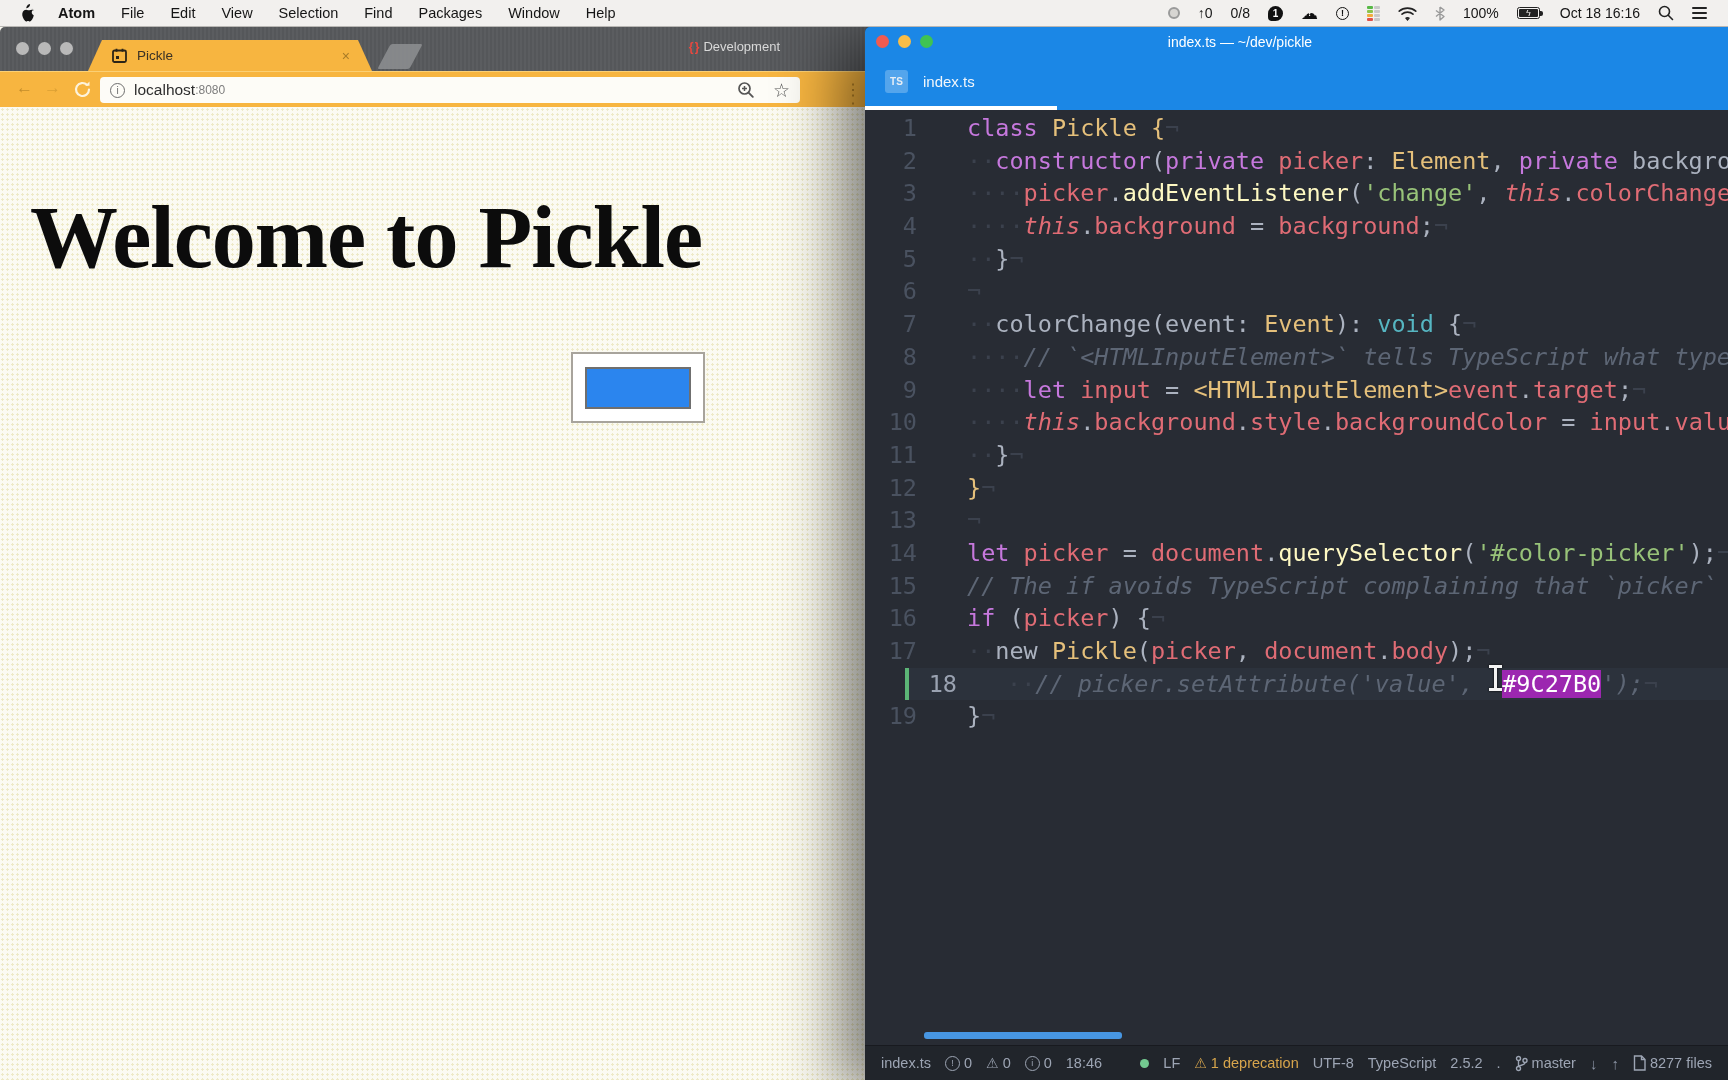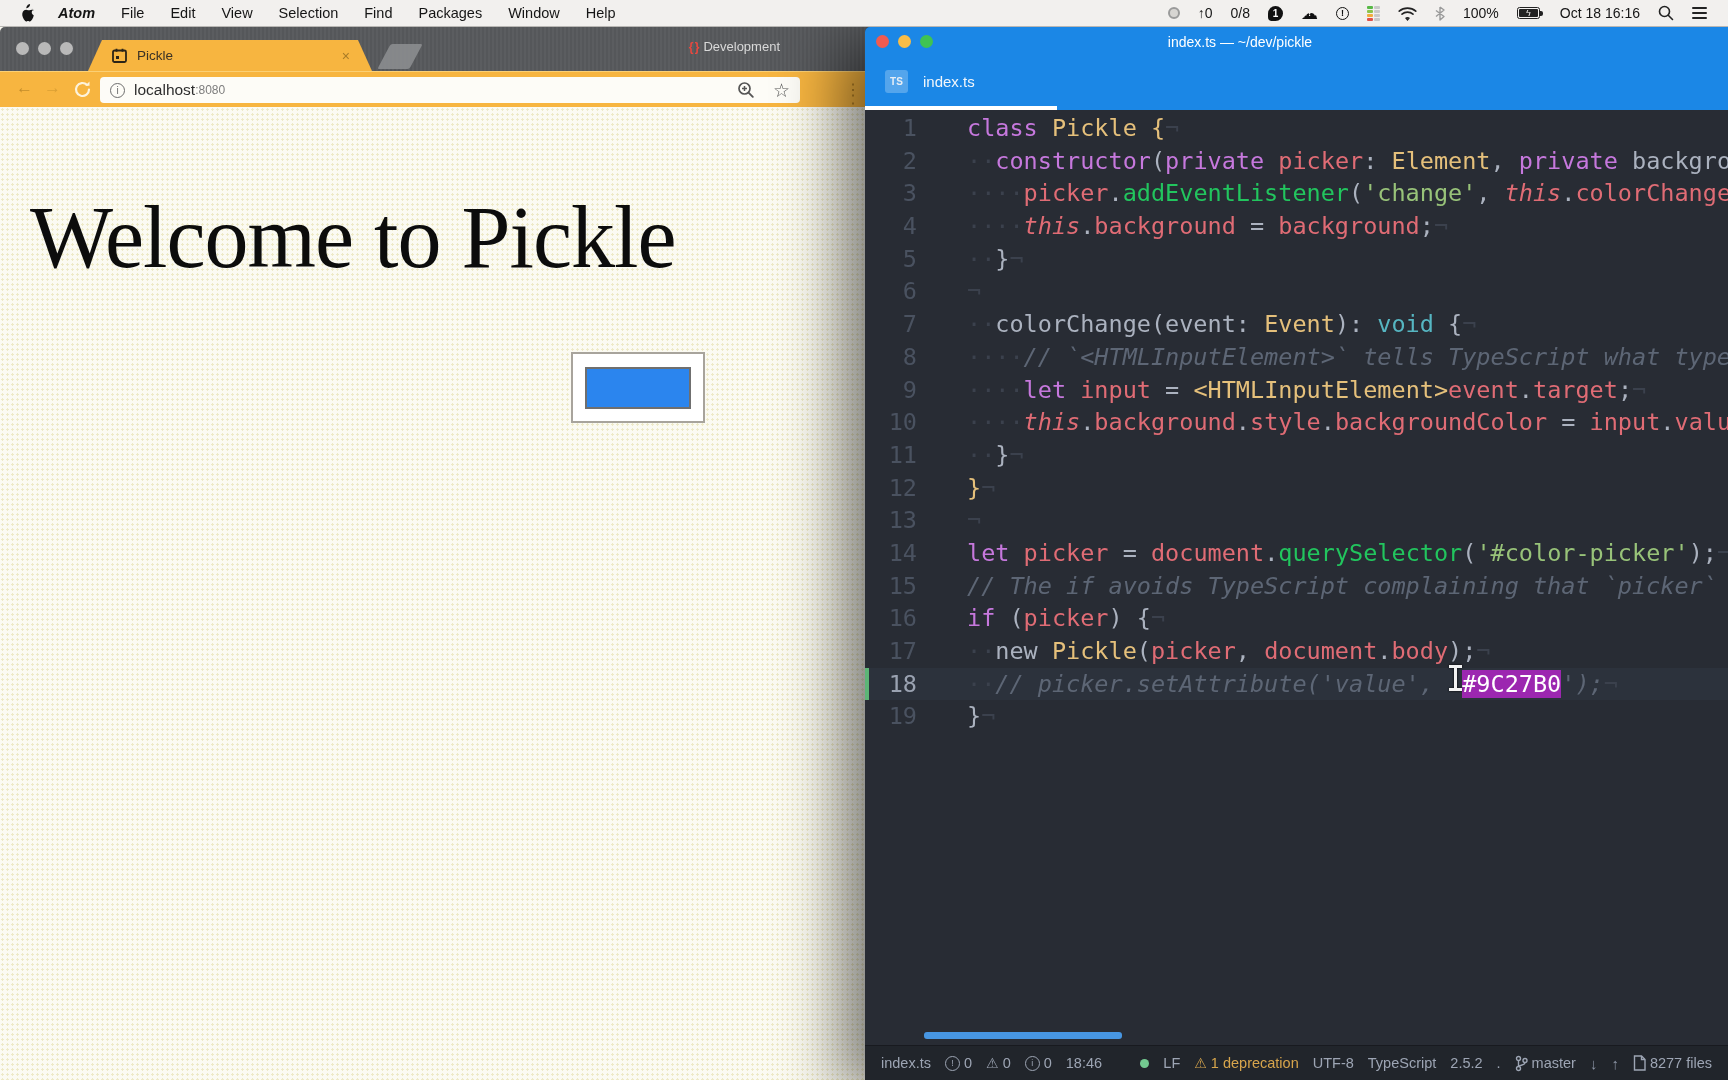--- a/index.html
+++ b/index.html
@@ -6,21 +6,21 @@
   html,body { width:1728px; height:1080px; overflow:hidden; background:#000; font-family:"Liberation Sans", sans-serif; }
   #stage { position:absolute; inset:0; width:1728px; height:1080px; background:#2a2a2a; }
 
   
   #menubar { position:absolute; left:0; top:0; width:1728px; height:27px; background:#f2f0ee;
              display:flex; align-items:center; justify-content:space-between; padding:0 12px;
              font-size:14.5px; color:#151515; border-bottom:1px solid #b9b7b4; z-index:50; }
   #menu-left { display:flex; align-items:center; gap:0; }
   #menu-left .apple { margin:0 10px 0 8px; display:flex; align-items:center; }
   #menu-left .mitem { padding:0 13px; height:27px; display:flex; align-items:center; }
-  #menu-left .mitem.app { font-weight:bold;font-style:italic; }
+  #menu-left .mitem.app { font-weight:bold; }
   #menu-right { display:flex; align-items:center; gap:0; font-size:14px; }
   #menu-right .sitem { padding:0 9px; height:27px; display:flex; align-items:center; gap:3px; }
   .dimcircle { width:12px; height:12px; border:2px solid #9a9a9a; border-radius:50%; background:#d7d5d2; }
   .pin { width:15px; height:15px; background:#111; border-radius:50% 50% 50% 4px; color:#fff; font-size:10px; font-weight:bold;
          display:flex; align-items:center; justify-content:center; }
   .cloud { position:relative; font-size:17px; color:#111; line-height:1; }
   .cloud i { position:absolute; left:50%; top:55%; transform:translate(-50%,-50%); color:#f2f0ee; font-style:normal; font-size:8px; font-weight:bold; }
   .infoc { width:13px; height:13px; border:1.7px solid #111; border-radius:50%; font-size:9px; font-weight:bold; color:#111;
            display:flex; align-items:center; justify-content:center; }
   .actbars { display:grid; grid-template-columns:6px 6px; grid-auto-rows:3px; gap:1px; }
@@ -54,21 +54,21 @@
   #urlbar .port { color:#7d7d7d; font-size:12px; }
   .circle-i { width:15px; height:15px; border:1.5px solid #6d6d6d; border-radius:50%; color:#6d6d6d; font-size:10px;
               display:inline-flex; align-items:center; justify-content:center; margin-right:9px; flex:none; }
   #urlbar .spacer { flex:1; }
   #browser-menu-dots { position:absolute; left:845px; top:8px; color:rgba(110,75,10,.55); font-size:16px; letter-spacing:0; }
 
   #page { position:absolute; left:0; top:80px; width:100%; height:973px;
           background-color:#fbfaf2;
           background-image:radial-gradient(rgba(214,203,120,.35) 1px, transparent 1.2px);
           background-size:5px 5px; font-family:"Liberation Serif", serif; color:#0c0c0c; }
-  #page h1 { position:absolute; left:30px; top:80px; font-size:88px; letter-spacing:-1px; font-weight:normal; }
+  #page h1 { position:absolute; left:30px; top:80px; font-size:88px; letter-spacing:-1px; font-weight:bold; }
   #prompt-row { position:absolute; left:24px; top:256px; font-size:43px; }
   #color-input { position:absolute; left:571px; top:245px; width:134px; height:71px; background:#fff;
                  border:2px solid #a8a49c; display:flex; align-items:center; justify-content:center; }
   #color-swatch { width:106px; height:42px; border:2px solid #6f6f6f; }
 
   
   #atom { position:absolute; left:865px; top:27px; width:863px; height:1053px; background:#282c34;
           box-shadow:-25px 15px 60px rgba(0,0,0,.5); border-radius:5px 0 0 0; }
   #atom-titlebar { position:absolute; left:0; top:0; width:100%; height:29px; background:#1b87e6; border-radius:5px 0 0 0; }
   #atom-titlebar .tl { top:8px; }
@@ -76,27 +76,27 @@
                 color:#fff; font-size:14px; }
   #atom-tabbar { position:absolute; left:0; top:29px; width:100%; height:54px; background:#1b87e6; }
   #atom-tab { position:absolute; left:0; top:0; width:192px; height:54px; display:flex; align-items:center; padding:0 0 0 20px;
               border-bottom:4px solid #fff; color:#f2f6fa; font-size:15px; }
   #ts-icon { width:23px; height:23px; background:rgba(255,255,255,.25); border-radius:3px; margin-right:15px;
              display:flex; align-items:center; justify-content:center; font-size:10px; color:#e8eef5; font-weight:bold; }
 
   #editor { position:absolute; left:0; top:83px; width:100%; height:935px; overflow:hidden;
             font-family:"DejaVu Sans Mono", monospace; font-size:23.5px; line-height:32.7px; padding-top:2px; }
   .code-row { display:flex; height:32.7px; white-space:pre; }
-  .code-row.current { background:#2c323c; }
+  .code-row.current { background:#2c323c;margin-left:40px; }
   .gutter { position:relative; flex:none; width:70px; text-align:right; padding-right:18px; color:#4a5260; }
   .code-row.current .gutter { color:#9aa2b1; }
   .gitmark { position:absolute; left:0; top:0; width:4px; height:100%; background:#5cb576; }
   .codeline { flex:none; padding-left:32px; }
   .tk-kw { color:#c678dd; } .tk-cls { color:#e5c07b; } .tk-vr { color:#e06c75; }
-  .tk-th { color:#e06c75; font-style:italic; } .tk-fn { color:#22c55e; } .tk-cy { color:#56b6c2; }
+  .tk-th { color:#e06c75; font-style:italic; } .tk-fn { color:#fef9c3; } .tk-cy { color:#56b6c2; }
   .tk-st { color:#98c379; } .tk-cm { color:#5d6675; font-style:italic; } .tk-pl { color:#abb2bf; }
   .tk-ws, .tk-eol { color:#3b414d; }
   .tk-hl { background:#9C27B0; color:#fff; font-style:normal; }
   .tk-cursor { display:inline-block; width:0; position:relative; }
   .ibeam { position:absolute; left:-13px; top:-27px; width:13px; height:26px;
            background:
              linear-gradient(#f3f3f3,#f3f3f3) 50% 0 / 13px 3px no-repeat,
              linear-gradient(#f3f3f3,#f3f3f3) 50% 100% / 13px 3px no-repeat,
              linear-gradient(#f3f3f3,#f3f3f3) 50% 50% / 3px 26px no-repeat;
            filter:drop-shadow(0 0 1px rgba(0,0,0,.9)); }

